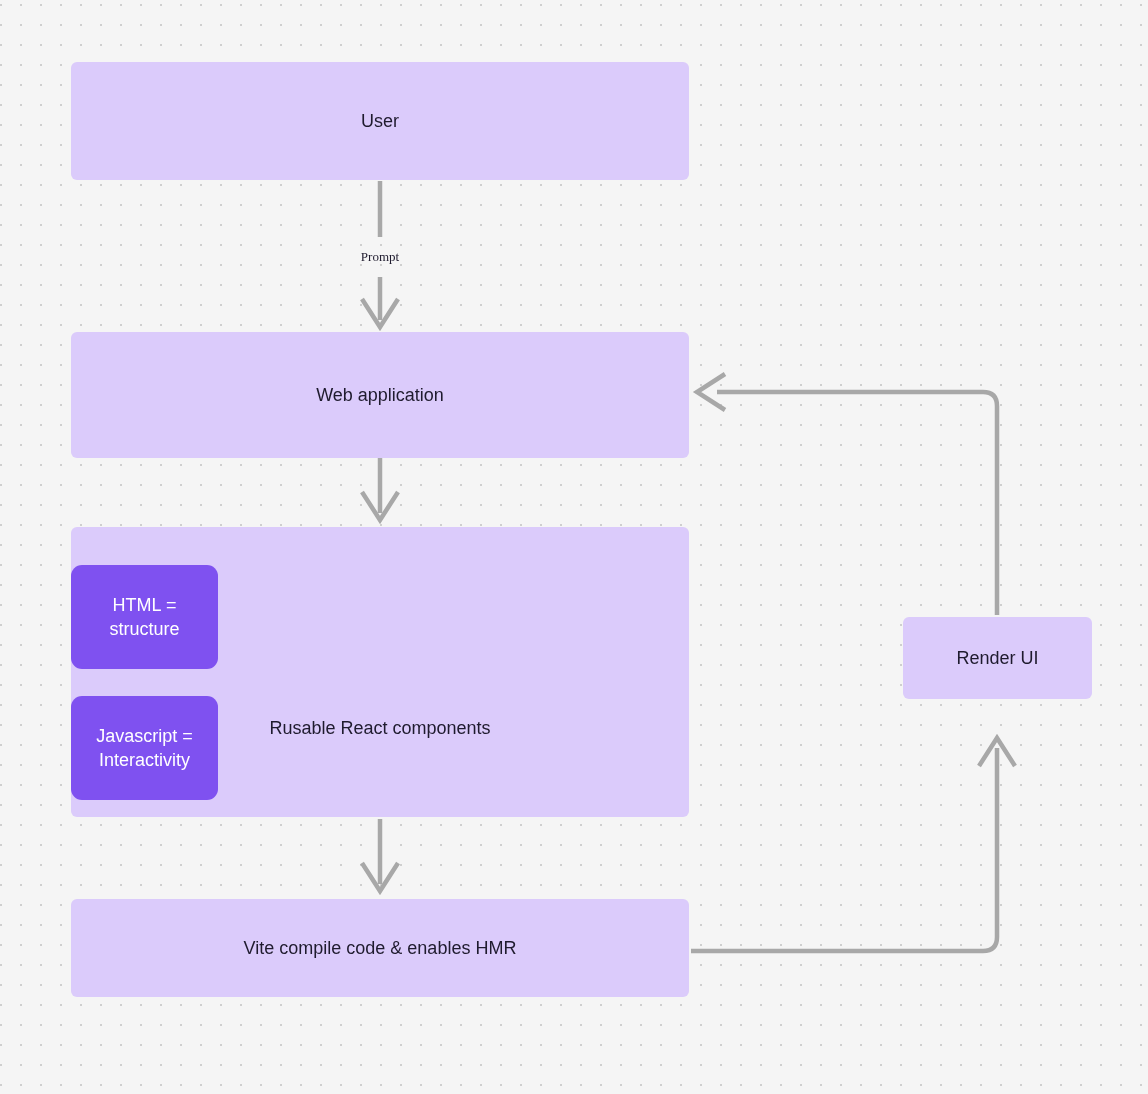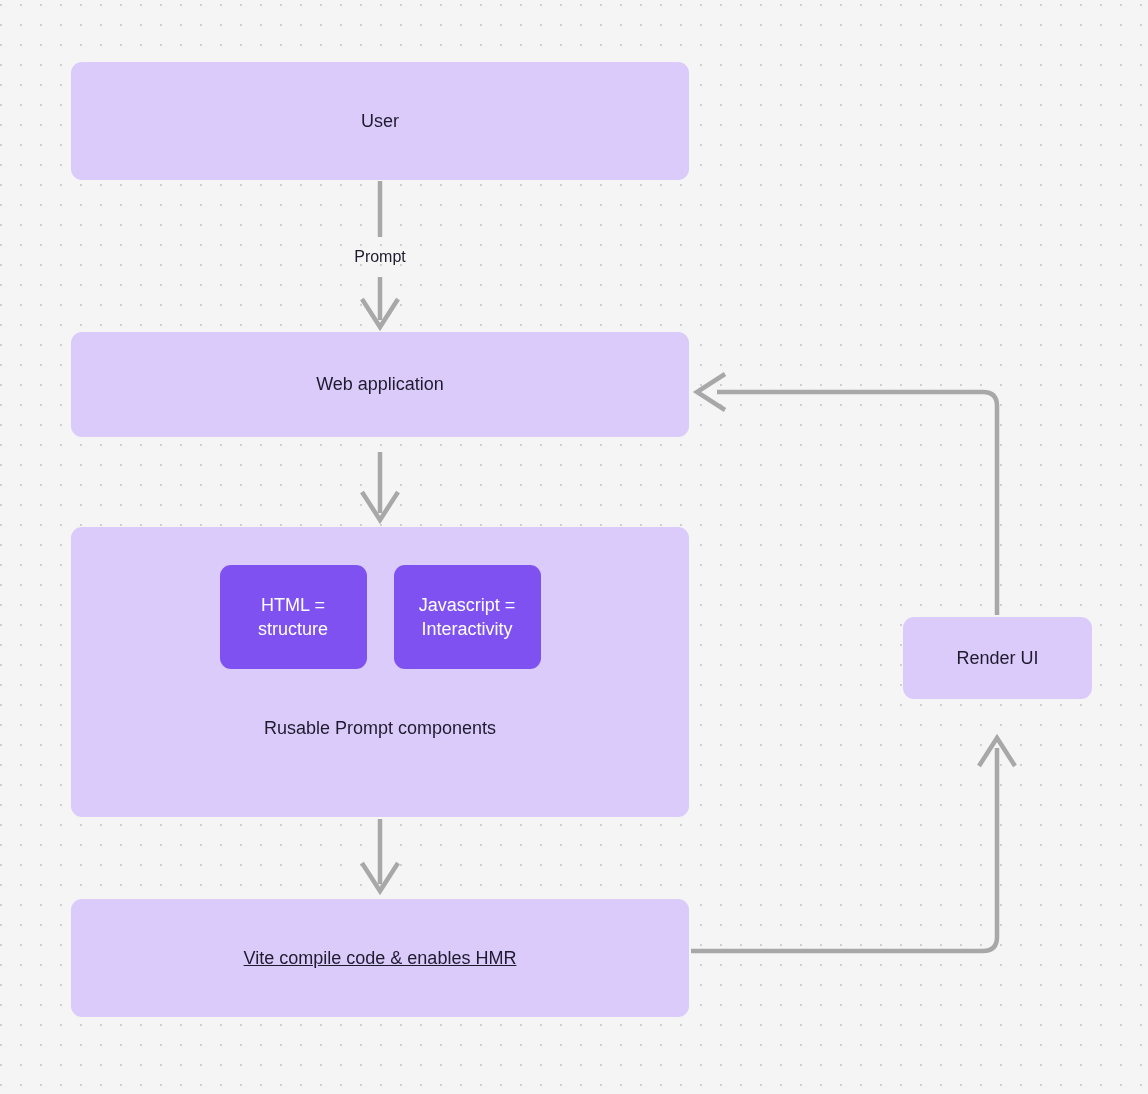--- a/index.html
+++ b/index.html
@@ -17,51 +17,52 @@
     background-position: 0px 4px;
     overflow: hidden;
     font-family: "Liberation Sans", "DejaVu Sans", sans-serif;
   }
   .node {
     position: absolute;
     box-sizing: border-box;
     display: flex;
     align-items: center;
     justify-content: center;
-    border-radius: 11px;
+    border-radius: 6px;
     color: #1f1b2e;
     font-size: 18px;
     line-height: 1.35;
     text-align: center;
     white-space: pre-line;
     user-select: none;
   }
   .node-light {
     background: #dbcbfb;
   }
   .node-solid {
     background: #7f51f0;
     color: #ffffff;
     border-radius: 11px;
     font-size: 18px;
   }
   #node-user      { left: 71px;  top: 62px;  width: 618px; height: 118px; }
-  #node-webapp    { left: 71px;  top: 332px; width: 618px; height: 105px; }
+  #node-webapp    { left: 71px;  top: 332px; width: 618px; height: 126px; }
   #node-components{ left: 71px;  top: 527px; width: 618px; height: 290px;
                     display: block; }
-  #node-vite      { left: 71px;  top: 899px; width: 618px; height: 118px; text-decoration: underline; }
+  #node-vite      { left: 71px;  top: 899px; width: 618px; height: 98px; }
   #node-render    { left: 903px; top: 617px; width: 189px; height: 82px; }
 
   .chip-row {
     position: absolute;
     left: 0; right: 0;
     top: 38px;
     display: flex;
-    justify-content: center;
+    justify-content: flex-start;
     gap: 27px;
+    flex-direction: column;
   }
   .chip {
     width: 147px;
     height: 104px;
     display: flex;
     align-items: center;
     justify-content: center;
     text-align: center;
     white-space: pre-line;
   }
@@ -91,25 +92,26 @@
   .edge-head {
     fill: none;
     stroke: #a8a8a8;
     stroke-width: 4.5;
     stroke-linecap: butt;
     stroke-linejoin: miter;
   }
   .edge-label {
     position: absolute;
     transform: translate(-50%, -50%);
-    font-size: 16px;
+    font-size: 13px;
     color: #1f1b2e;
     background: transparent;
     padding: 0 5px;
     white-space: nowrap;
+    font-family: Liberation Serif, serif;
   }
   #label-prompt { left: 380px; top: 257px; }
 </style>
 </head>
 <body>
 
 <div id="canvas">
 
   <svg class="edge-svg" viewBox="0 0 1148 1094" xmlns="http://www.w3.org/2000/svg">
 
@@ -157,21 +159,21 @@
       <div class="node-solid chip">
         <span>HTML =
 structure</span>
       </div>
       <div class="node-solid chip">
         <span>Javascript =
 Interactivity</span>
       </div>
     </div>
 
-    <div class="inner-caption">Rusable Prompt components</div>
+    <div class="inner-caption">Rusable React components</div>
   </div>
 
   <div class="node node-light" id="node-vite">
     <span>Vite compile code &amp; enables HMR</span>
   </div>
 
   <div class="node node-light" id="node-render">
     <span>Render UI</span>
   </div>
 

